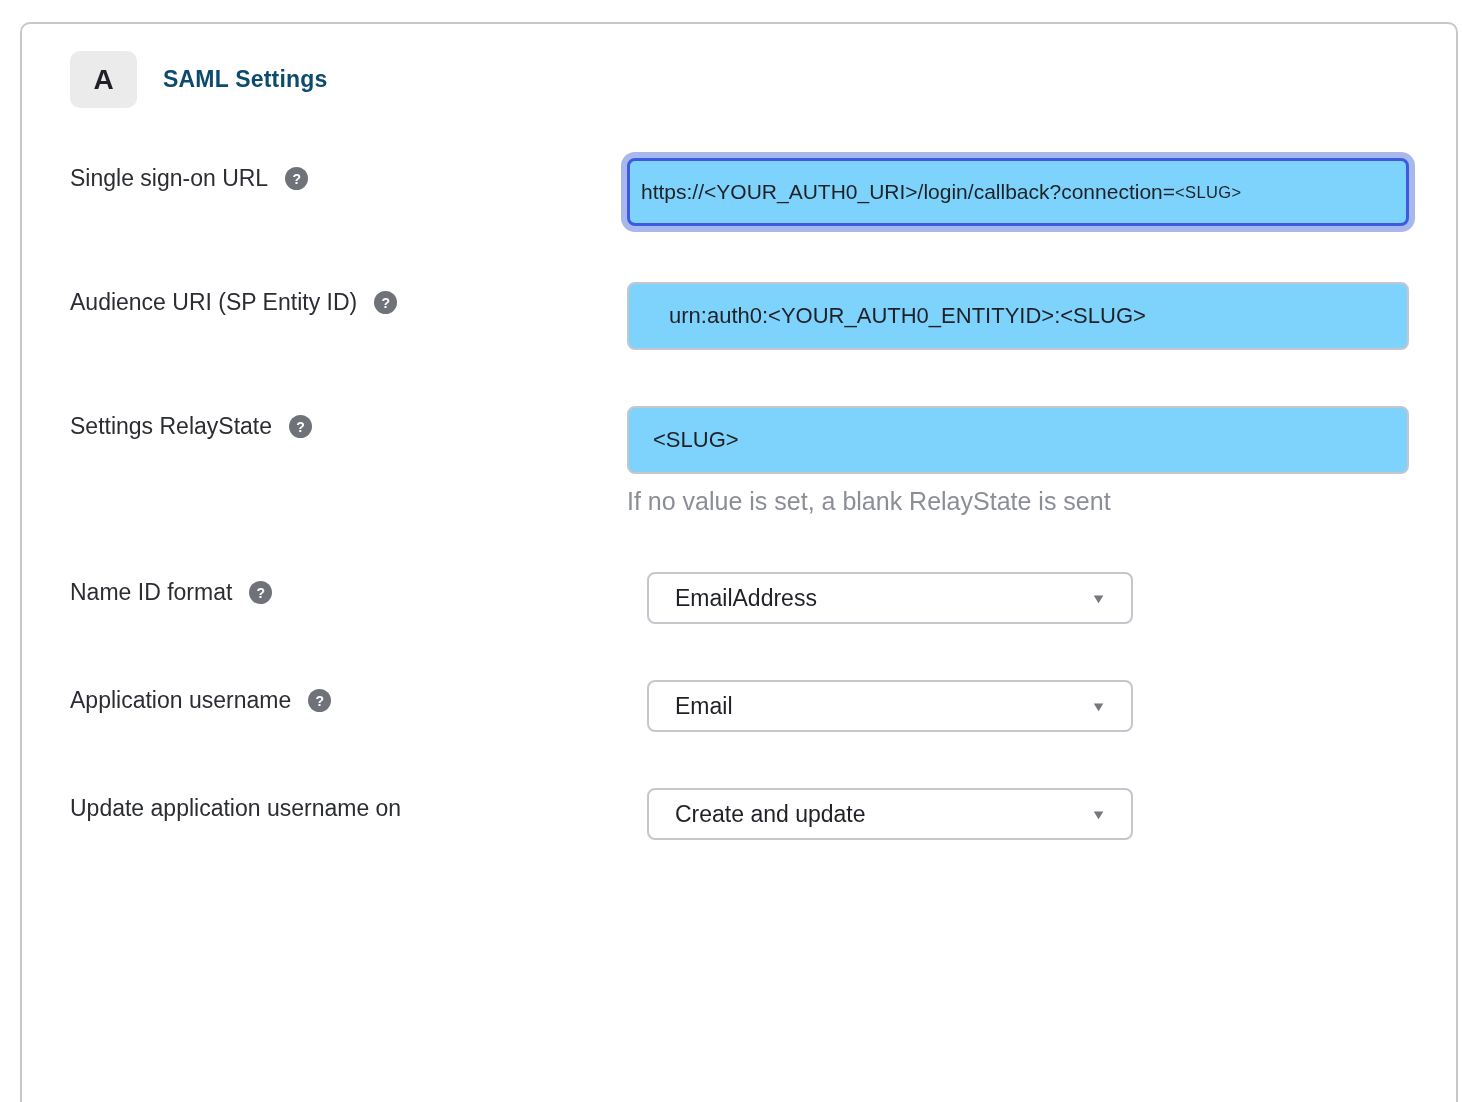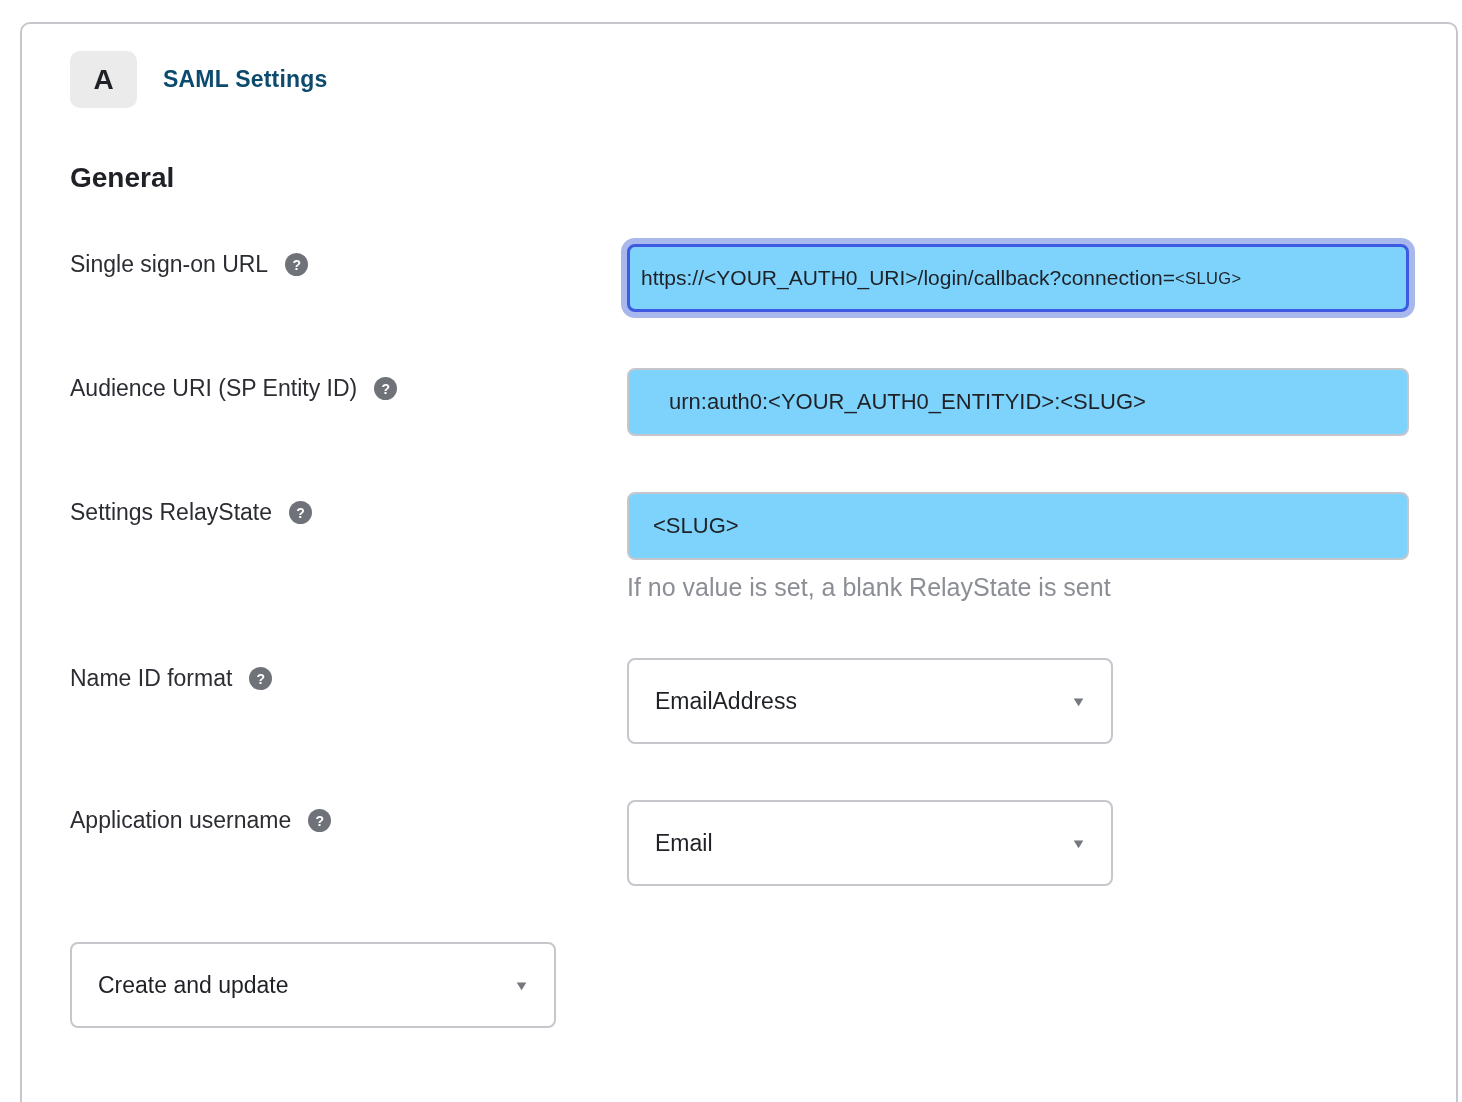--- a/index.html
+++ b/index.html
@@ -51,38 +51,37 @@
   .checkbox-row { margin-top:8px; display:flex; align-items:center; gap:22px; }
   .checkbox {
     width:32px; height:32px; border-radius:8px; background:#2d66e8; flex:0 0 auto;
     display:flex; align-items:center; justify-content:center; cursor:pointer;
   }
   .checkbox-label { font-size:23px; color:#26282d; }
 
   .hint { margin-top:13px; font-size:25px; color:#8b8e94; }
 
   .select {
-    width:486px; height:86px; background:#ffffff;
+    width:486px; height:52px; background:#ffffff;
     border:2px solid #c5c7cc; border-radius:8px; cursor:pointer;
     display:flex; align-items:center; justify-content:space-between;
-    padding:0 26px; font-size:23px; color:#1f2126;
+    padding:0 26px; font-size:23px; color:#1f2126;margin-left:20px;
   }
   .arrow { font-size:13px; color:#75787e; transform:scaleX(1.25); }
 </style>
 </head>
 <body>
 
 <div class="panel">
 
   <div class="panel-header">
     <div class="badge">A</div>
     <div class="title">SAML Settings</div>
   </div>
 
-  <div class="section-heading">General</div>
 
   <div class="form">
 
     <div class="row">
       <div class="label-cell">
         <span class="field-label">Single sign-on URL</span>
         <span class="help">
             <span>?</span>
           </span>
       </div>
@@ -147,20 +146,23 @@
       </div>
       <div>
         <div class="select">
           <span>Email</span>
           <span class="arrow">▼</span>
         </div>
       </div>
     </div>
 
     <div class="row">
+      <div class="label-cell">
+        <span class="field-label">Update application username on</span>
+      </div>
       <div>
         <div class="select">
           <span>Create and update</span>
           <span class="arrow">▼</span>
         </div>
       </div>
     </div>
 
   </div>
 </div>

